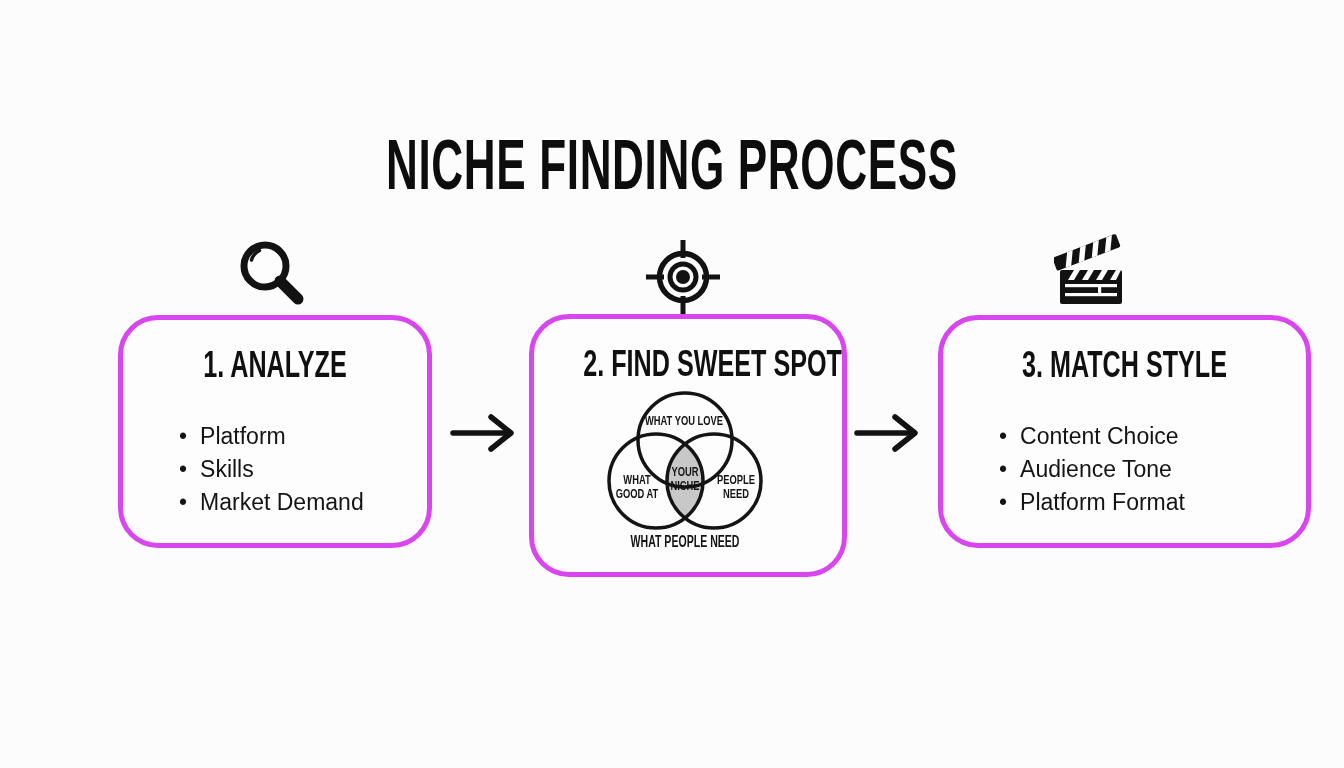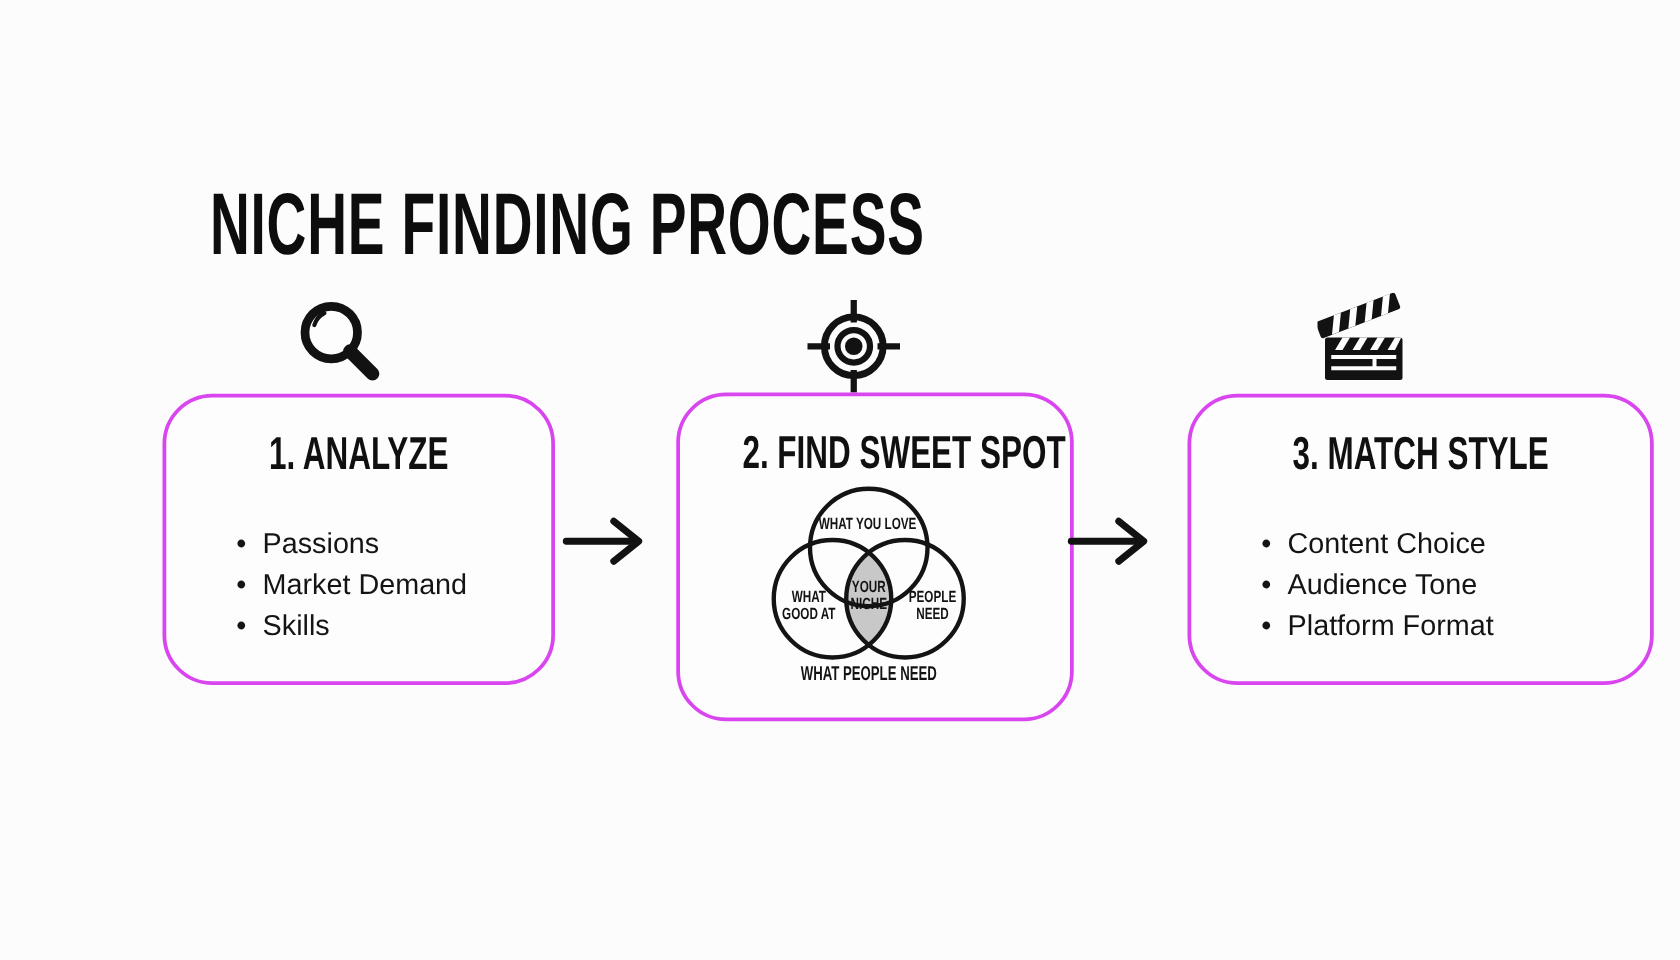--- a/index.html
+++ b/index.html
@@ -6,37 +6,36 @@
     margin: 0; padding: 0;
     width: 1344px; height: 768px;
     background: #fcfcfc;
     font-family: "Liberation Sans", sans-serif;
     color: #111;
     overflow: hidden;
   }
   .canvas { position: absolute; left: 0; top: 0; width: 1344px; height: 768px; }
 
   
-  .title-wrap { position: absolute; left: 0; top: 92px; width: 100%; }
+  .title-wrap { position: absolute; left: 0; top: 78px; width: 100%; text-align: center; }
   .title {
     display: inline-block;
     font-size: 70px; font-weight: 700;
     letter-spacing: 1px; white-space: nowrap;
     transform: scaleX(0.63); transform-origin: center;
     color: #0d0d0d;
   }
 
   
   .box {
     position: absolute;
     background: #fdfdfd;
-    border: 3px solid #d946ef;
+    border: 5px solid #d946ef;
     border-radius: 40px;
     box-sizing: border-box;
-    margin-left: 12px;
   }
   .box-1 { left: 118px; top: 315px; width: 314px; height: 233px; }
   .box-2 { left: 529px; top: 314px; width: 318px; height: 263px; }
   .box-3 { left: 938px; top: 315px; width: 373px; height: 233px; }
 
   .box h2 {
     margin: 26px 0 0 0;
     text-align: center;
     font-size: 37px; font-weight: 700; line-height: 38px;
     white-space: nowrap;
@@ -125,23 +124,23 @@
       <polygon points="56,46 62,36 67,36 62,46" fill="#fdfdfd"></polygon>
       <rect x="11" y="50" width="52" height="3.2" fill="#fdfdfd"></rect>
       <rect x="11" y="59" width="52" height="3.2" fill="#fdfdfd"></rect>
       <rect x="44" y="50" width="3.2" height="12" fill="#fdfdfd"></rect>
     </svg>
   </div>
 
   <section class="box box-1">
     <h2>1. ANALYZE</h2>
     <ul class="bullets">
-      <li><span>Passions</span></li>
+      <li><span>Platform</span></li>
+      <li><span>Skills</span></li>
       <li><span>Market Demand</span></li>
-      <li><span>Skills</span></li>
     </ul>
   </section>
 
   <div class="arrow arrow-1">
     <svg width="72" height="42" viewBox="0 0 72 42">
       <line x1="4" y1="21" x2="58" y2="21" stroke="#121212" stroke-width="5.5" stroke-linecap="round"></line>
       <polyline points="42,5 62,21 42,37" fill="none" stroke="#121212" stroke-width="5.5" stroke-linecap="round" stroke-linejoin="round"></polyline>
     </svg>
   </div>
 

